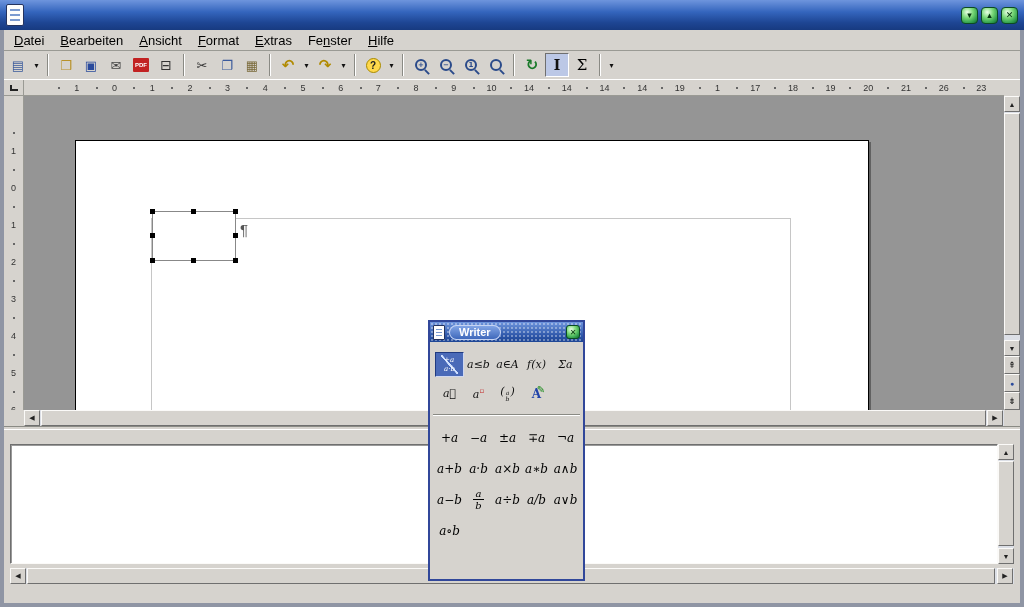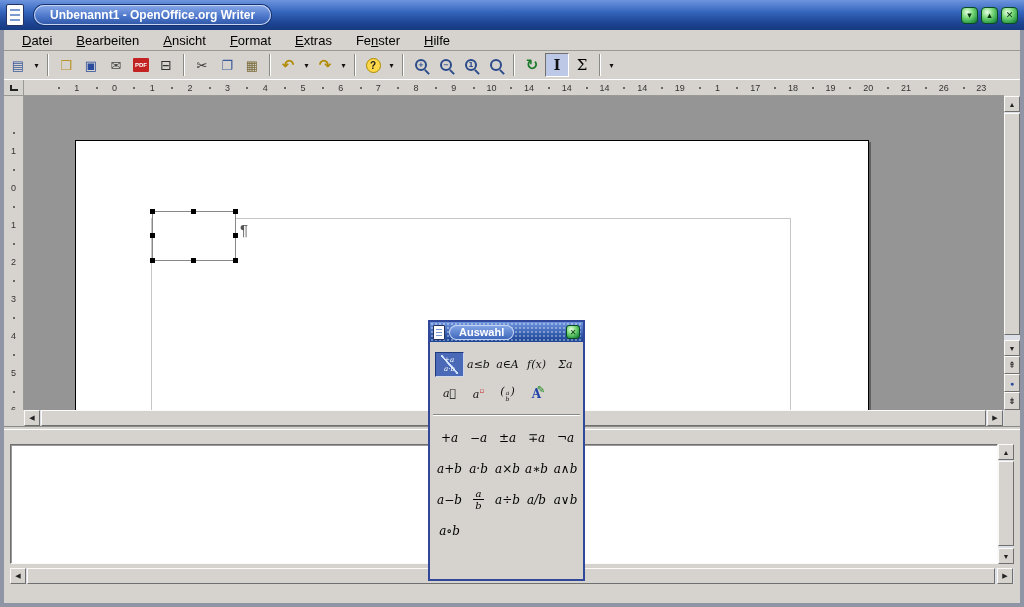--- a/index.html
+++ b/index.html
@@ -24,21 +24,21 @@
   .tb-controls { margin-left: auto; display: flex; gap: 3px; }
   .tb-btn { width: 17px; height: 17px; border-radius: 4px;
             background: radial-gradient(circle at 35% 28%,#eaffe6,#79d877 40%,#2f9e4b 75%,#156231);
             border: 1px solid #0c4a22; color: #05330f; font-size: 9px; font-weight: bold;
             display: flex; align-items: center; justify-content: center; padding: 0; }
 
   
   .menubar { position: absolute; left: 0; top: 30px; width: 1024px; height: 21px; background: #d6d3ce;
              border-bottom: 1px solid #9a9a94; display: flex; align-items: center;
              padding-left: 6px; font-size: 13px; color: #000; }
-  .menu-item { padding: 1px 8px; margin-left: 8px; }
+  .menu-item { padding: 1px 8px; }
 
   
   .toolbar { position: absolute; left: 0; top: 51px; width: 1024px; height: 29px; background: #d6d3ce;
              border-bottom: 1px solid #fff; display: flex; align-items: center; padding-left: 6px; gap: 1px; }
   .tbtn { width: 24px; height: 24px; background: transparent; border: 1px solid transparent;
           display: flex; align-items: center; justify-content: center; font-size: 14px; padding: 0; }
   .tbtn.narrow { width: 11px; }
   .dd { font-size: 8px; color: #111; }
   .tsep { width: 2px; height: 22px; border-left: 1px solid #8a8a84; border-right: 1px solid #fff; margin: 0 4px; }
   .g-doc   { color: #3a5a9c; font-size: 13px; }
@@ -180,21 +180,20 @@
   .fr { display: flex; flex-direction: column; align-items: center; font-size: 10px; line-height: 1.1; }
   .fr .fb { border-top: 1px solid #000; padding: 0 2px; }
 </style>
 </head>
 <body>
 
 <div class="window">
 
   <div class="titlebar">
     <div class="app-icon"></div>
-    <div class="title-pill">Unbenannt1 - OpenOffice.org Writer</div>
     <div class="tb-controls">
       <button class="tb-btn">
           <span>▾</span>
         </button>
       <button class="tb-btn">
           <span>▴</span>
         </button>
       <button class="tb-btn">
           <span>✕</span>
         </button>
@@ -413,21 +412,21 @@
       </button>
   </div>
 
   <div class="wb-left"></div>
   <div class="wb-right"></div>
   <div class="wb-bottom"></div>
 
   <div class="auswahl">
     <div class="aw-title">
       <div class="aw-icon"></div>
-      <div class="aw-pill">Auswahl</div>
+      <div class="aw-pill">Writer</div>
       <button class="aw-close">
           <span>✕</span>
         </button>
     </div>
 
     <div class="cats">
       <button class="cat selected">
         <span class="cat-ub">
           <span>+a</span>
           <span>a·b</span>

